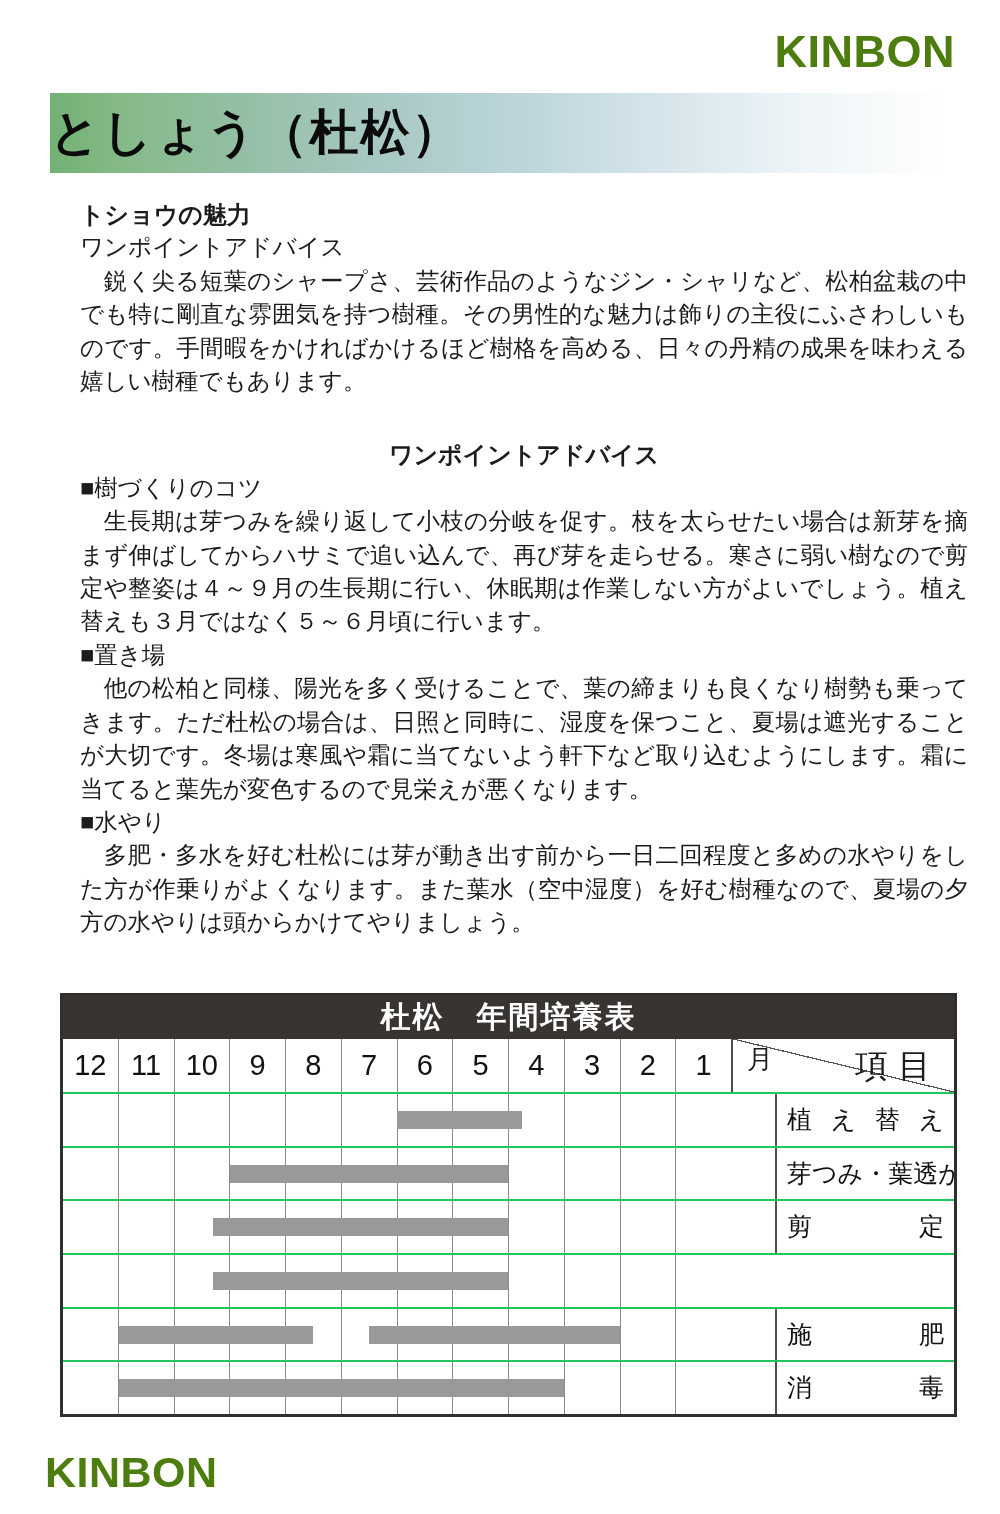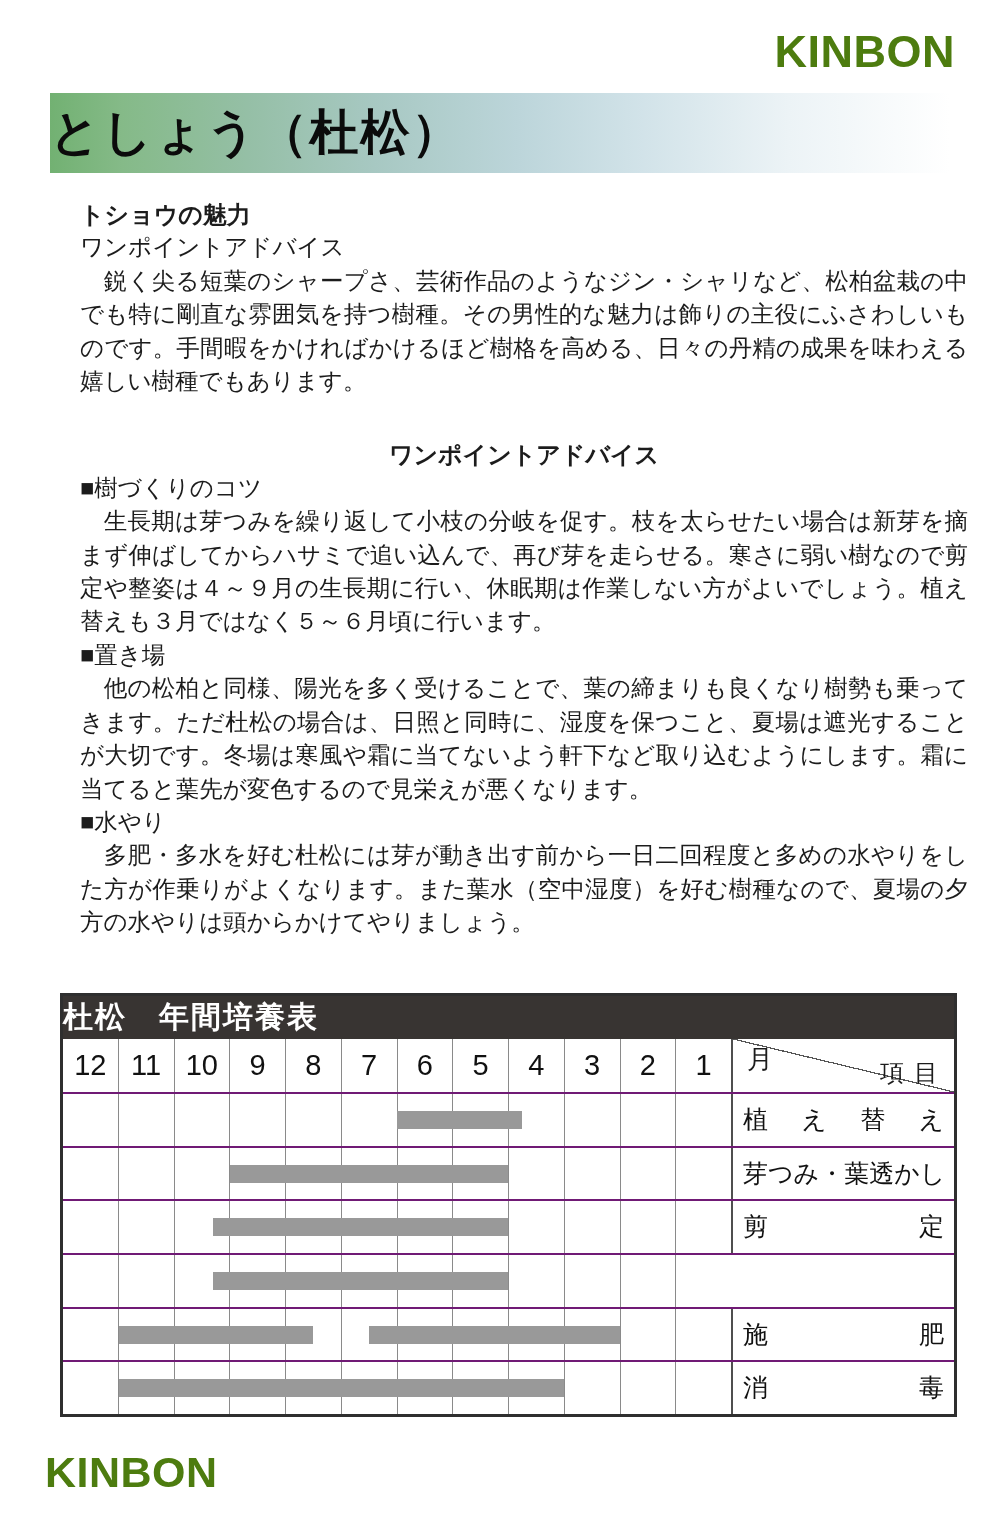--- a/index.html
+++ b/index.html
@@ -32,43 +32,43 @@
   .advice-gap { margin-top:40px;text-align:center; }
 
   
   .ctable {
     position:absolute; left:60px; top:993px; width:897px; height:424px;
     border:3px solid #2f2f2f; display:flex; flex-direction:column;
     background:#fff;
   }
   .t-head {
     height:43px; background:#383432; color:#ffffff; display:flex;
-    align-items:center; justify-content:space-between; gap:10px; flex:0 0 auto;
+    align-items:center; justify-content:center; gap:10px; flex:0 0 auto;
   }
   .t-head .t-title { font-family:"Liberation Serif","DejaVu Serif",serif;
     font-weight:700; font-size:30px; letter-spacing:2px; }
   .t-head .t-sub { font-size:14.5px; letter-spacing:0.5px; padding-top:8px; }
 
   .t-months { display:flex; height:53px; flex:0 0 auto; }
   .months-cells { display:flex; width:668px; }
   .mcell {
     flex:1 1 0; border-right:1.5px solid #8a8a8a; display:flex;
     align-items:center; justify-content:center; font-size:29px; color:#111;
   }
   .months-cells .mcell:nth-child(12), .row-months .mcell:nth-child(12){ border-right:0; }
   .corner {
     flex:1; position:relative; border-left:2px solid #4f4f4f;
     background:
       linear-gradient(to right top, transparent 49.4%, #555 49.4%, #555 50.6%, transparent 50.6%);
   }
   .corner .c-month { position:absolute; top:3px; left:14px; font-size:26px; }
-  .corner .c-item  { position:absolute; bottom:3px; right:16px; font-size:24px; letter-spacing:10px; margin-right:-10px; }
+  .corner .c-item  { position:absolute; bottom:3px; right:23px; font-size:33px; letter-spacing:10px; margin-right:-10px; }
 
   .t-rows { flex:1 1 auto; display:flex; flex-direction:column; }
-  .t-row { flex:1 1 0; display:flex; border-top:2px solid #701a75; }
+  .t-row { flex:1 1 0; display:flex; border-top:2px solid #22c55e;gap:44px; }
   .row-months { width:668px; position:relative; display:flex; }
   .row-months .mcell { border-right:1.5px solid #8a8a8a; }
   .bar { position:absolute; top:50%; transform:translateY(-50%); height:18px; }
   .row-label {
     flex:1; border-left:2px solid #4f4f4f; font-size:25px; color:#111;
     padding:0 10px; display:block; line-height:51px;
     text-align:justify; text-align-last:justify; white-space:nowrap; overflow:hidden;
   }
 </style>
 </head>

